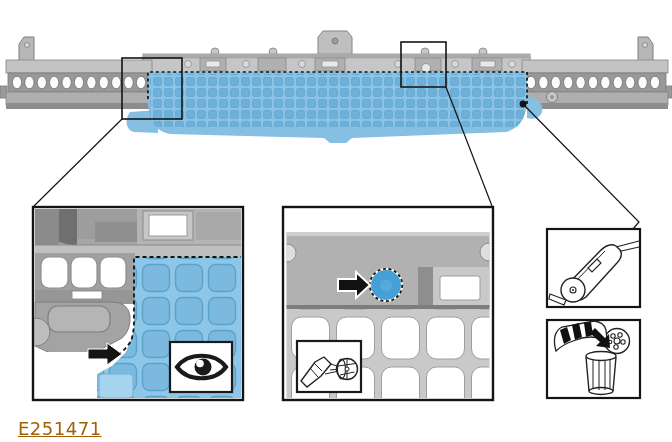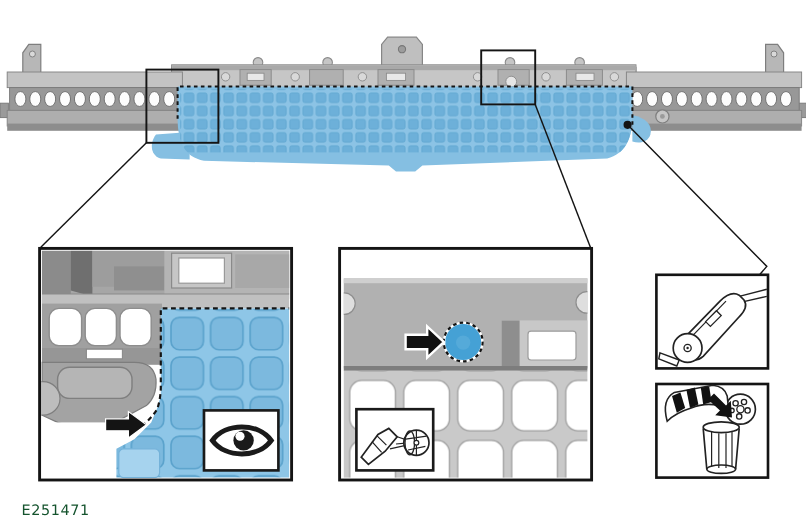--- a/index.html
+++ b/index.html
@@ -2,22 +2,22 @@
 <html><head>
 <meta charset="utf-8">
 <style>
   html,body{margin:0;padding:0;background:#ffffff;}
   .canvas{
     position:relative;width:672px;height:442px;background:#ffffff;overflow:hidden;
     font-family:"Liberation Sans",sans-serif;
   }
   .figure-svg{position:absolute;left:0;top:0;}
   .figure-label{
-    position:absolute;left:18px;top:418px;font-size:12px;color:#14532d;
-    letter-spacing:0.5px;font-family:"DejaVu Sans","Liberation Sans",sans-serif;
+    position:absolute;left:18px;top:418px;font-size:18px;color:#a16207;
+    letter-spacing:0.5px;font-family:"DejaVu Sans","Liberation Sans",sans-serif;text-decoration:underline;
   }
 </style>
 </head>
 <body>
 
 <div class="canvas">
 
 <svg class="figure-svg" width="672" height="442" viewBox="0 0 672 442">
   <defs>
     <pattern id="gridSmall" patternUnits="userSpaceOnUse" x="152" y="76" width="11" height="11">

